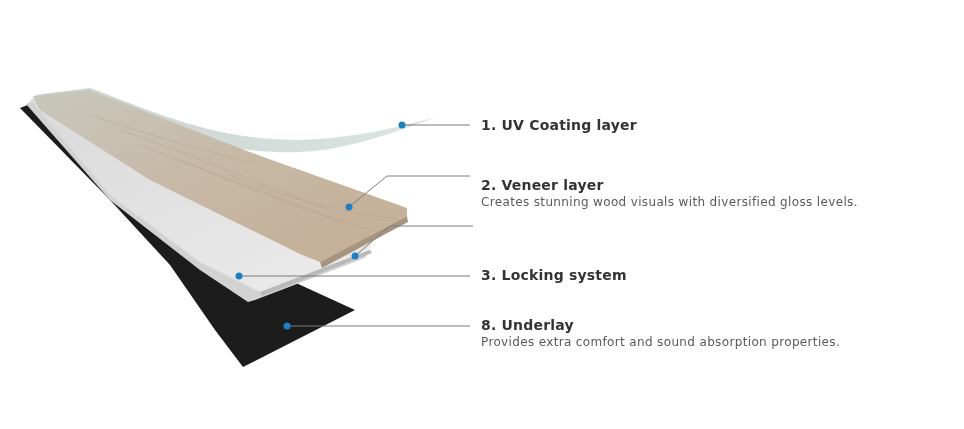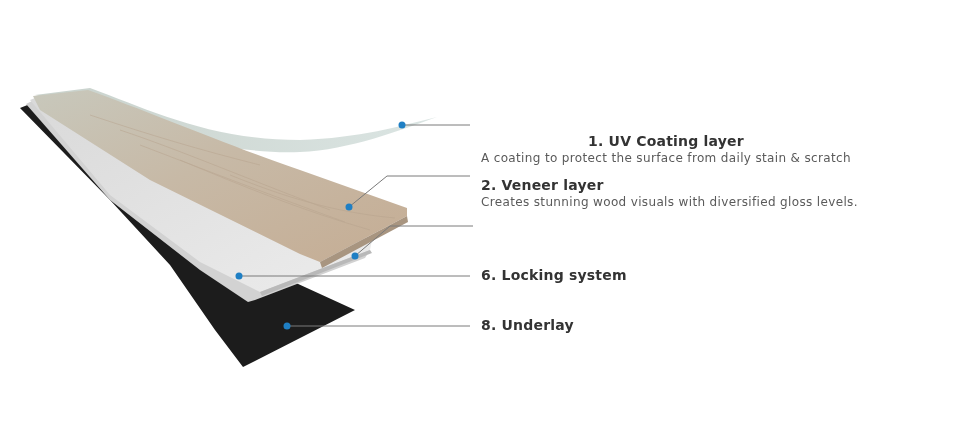--- a/index.html
+++ b/index.html
@@ -59,32 +59,32 @@
 
   <g fill="#1f7fc4">
     <circle cx="402" cy="125" r="3.5"></circle>
     <circle cx="349" cy="207" r="3.5"></circle>
     <circle cx="355" cy="256" r="3.5"></circle>
     <circle cx="239" cy="276" r="3.5"></circle>
     <circle cx="287" cy="326" r="3.5"></circle>
   </g>
 </svg>
 
-<div class="label" style="top:132px;text-align:center;">
+<div class="label" style="top:116px;">
   <div class="title">1. UV Coating layer</div>
-  <div class="desc">A coating to protect the surface from daily stain &amp; scratch</div>
 </div>
 
 <div class="label" style="top:176px;">
   <div class="title">2. Veneer layer</div>
   <div class="desc">Creates stunning wood visuals with diversified gloss levels.</div>
 </div>
 
 <div class="label" style="top:217px;">
 </div>
 
 <div class="label" style="top:266px;">
-  <div class="title">6. Locking system</div>
+  <div class="title">3. Locking system</div>
 </div>
 
 <div class="label" style="top:316px;">
   <div class="title">8. Underlay</div>
+  <div class="desc">Provides extra comfort and sound absorption properties.</div>
 </div>
 
 </body></html>

